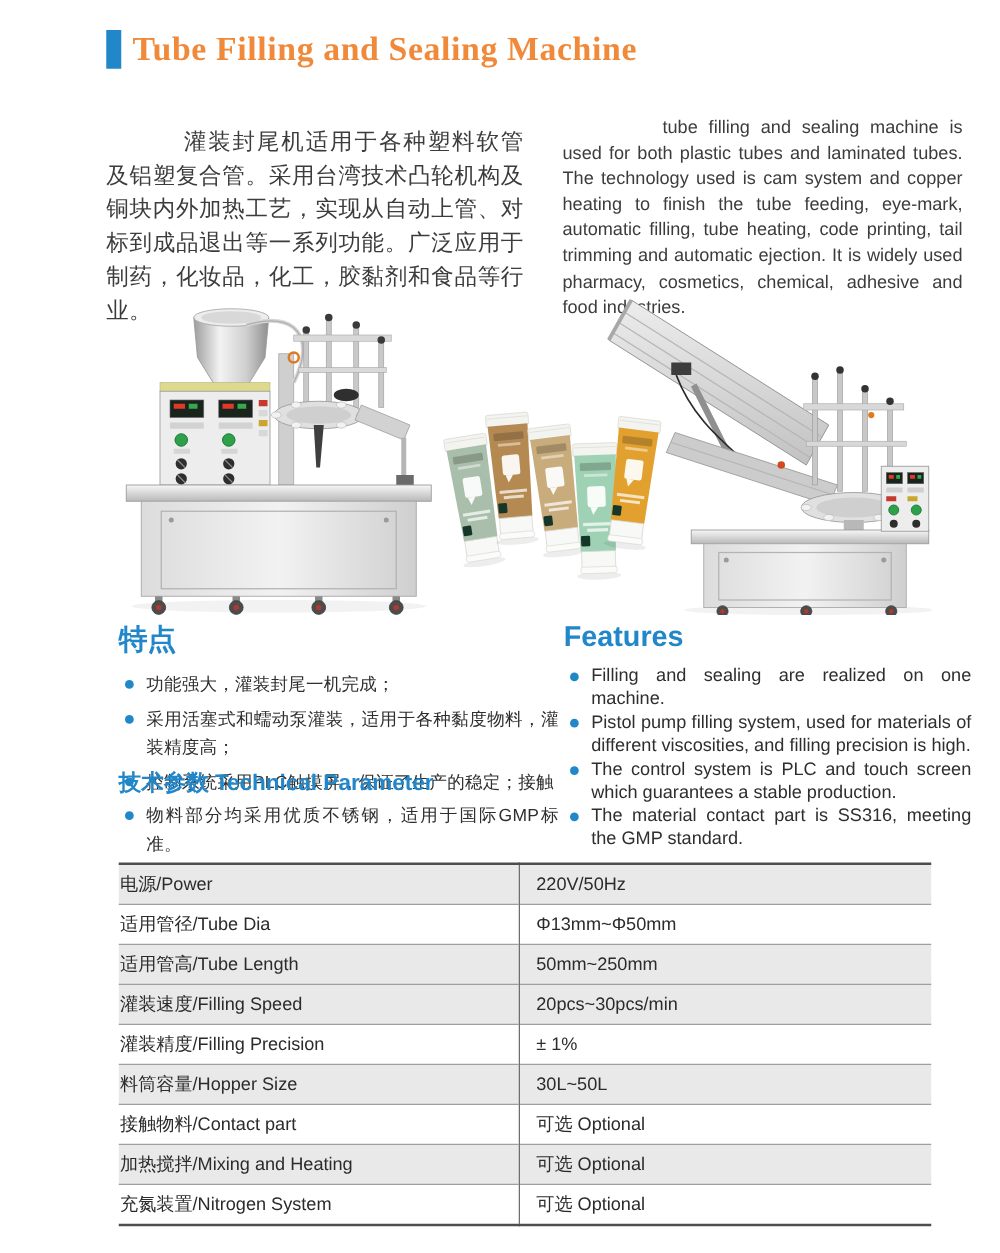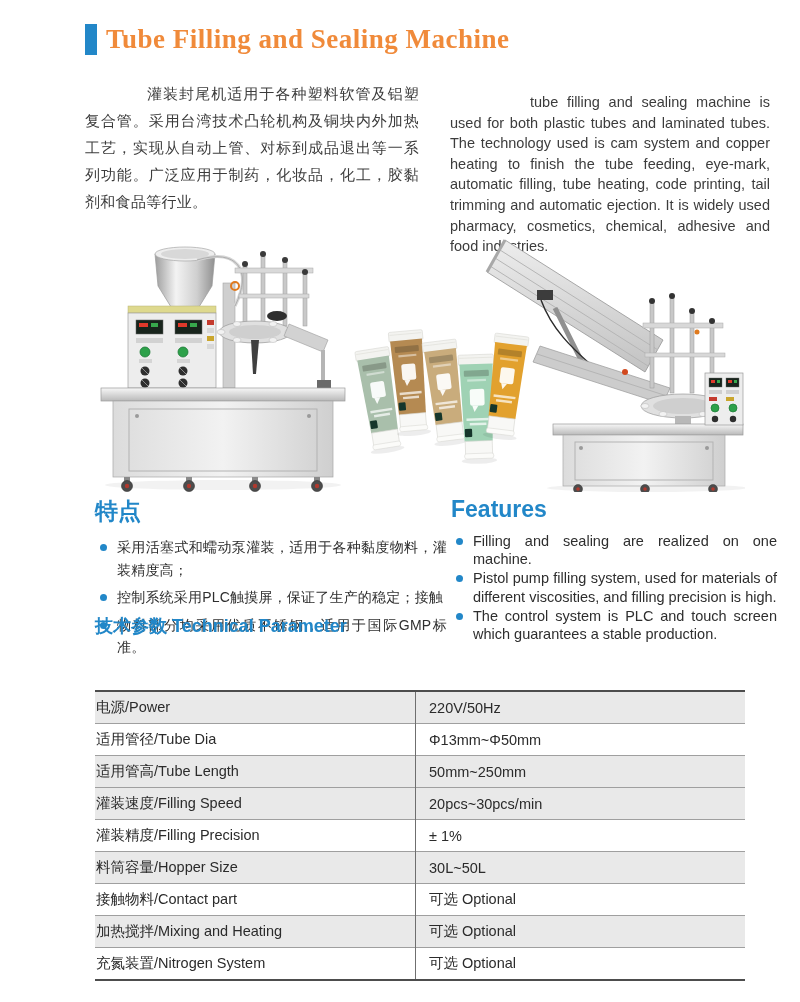--- a/index.html
+++ b/index.html
@@ -12,21 +12,21 @@
   html,body{margin:0;padding:0;background:#ffffff;}
   .page{position:relative;width:800px;height:1002px;background:#ffffff;overflow:hidden;
         font-family:"Liberation Sans","DejaVu Sans",sans-serif;}
 
   .title-row{position:absolute;left:85px;top:24px;display:flex;align-items:flex-end;}
   .title-bar{width:12px;height:31px;background:var(--accent-blue);margin-right:9px;}
   .title{font-family:"Liberation Serif","DejaVu Serif",serif;font-size:27px;font-weight:bold;
          color:var(--accent-orange);margin:0;letter-spacing:0.5px;}
 
   .para{position:absolute;margin:0;text-align:justify;color:#3c3c3c;}
-  .para-cn{left:85px;top:80px;width:334px;font-size:15px;line-height:27px;
+  .para-cn{left:85px;top:100px;width:334px;font-size:18px;line-height:27px;
            text-indent:62px;letter-spacing:0.3px;}
   .para-en{left:450px;top:92px;width:320px;font-size:14.5px;line-height:20.6px;text-indent:80px;}
 
   .photos{position:absolute;left:85px;top:228px;width:660px;height:264px;}
 
   .feat{position:absolute;top:496px;}
   .feat-cn{left:95px;width:352px;}
   .feat-en{left:451px;width:326px;}
   .feat-heading{font-size:23px;font-weight:bold;color:var(--accent-blue);margin:0 0 9px 0;}
   .feat ul{list-style:none;margin:0;padding:0;}
@@ -321,32 +321,34 @@
         <rect x="626" y="258" width="5" height="4" fill="#8a8a8a"></rect>
           <circle cx="628" cy="261" r="4.5" fill="#4c4c4c" stroke="#333333" stroke-width="0.5"></circle>
           <circle cx="628" cy="261" r="1.8" fill="#b0392e"></circle>
       </g>
     </svg>
   </div>
 
   <section class="feat feat-cn">
     <h2 class="feat-heading">特点</h2>
     <ul>
+      <li>功能强大，灌装封尾一机完成；</li>
       <li>采用活塞式和蠕动泵灌装，适用于各种黏度物料，灌装精度高；</li>
       <li>控制系统采用PLC触摸屏，保证了生产的稳定；接触</li>
       <li>物料部分均采用优质不锈钢，适用于国际GMP标准。</li>
     </ul>
   </section>
 
   <section class="feat feat-en">
     <h2 class="feat-heading">Features</h2>
     <ul>
       <li>Filling and sealing are realized on one machine.</li>
       <li>Pistol pump filling system, used for materials of different viscosities, and filling precision is high.</li>
       <li>The control system is PLC and touch screen which guarantees a stable production.</li>
+      <li>The material contact part is SS316, meeting the GMP standard.</li>
     </ul>
   </section>
 
   <h2 class="param-heading">技术参数 Technical Parameter</h2>
 
   <table class="param-table">
     <tbody>
       <tr class="shaded">
         <td class="cell-label">电源/Power</td>
         <td class="cell-value">220V/50Hz</td>

